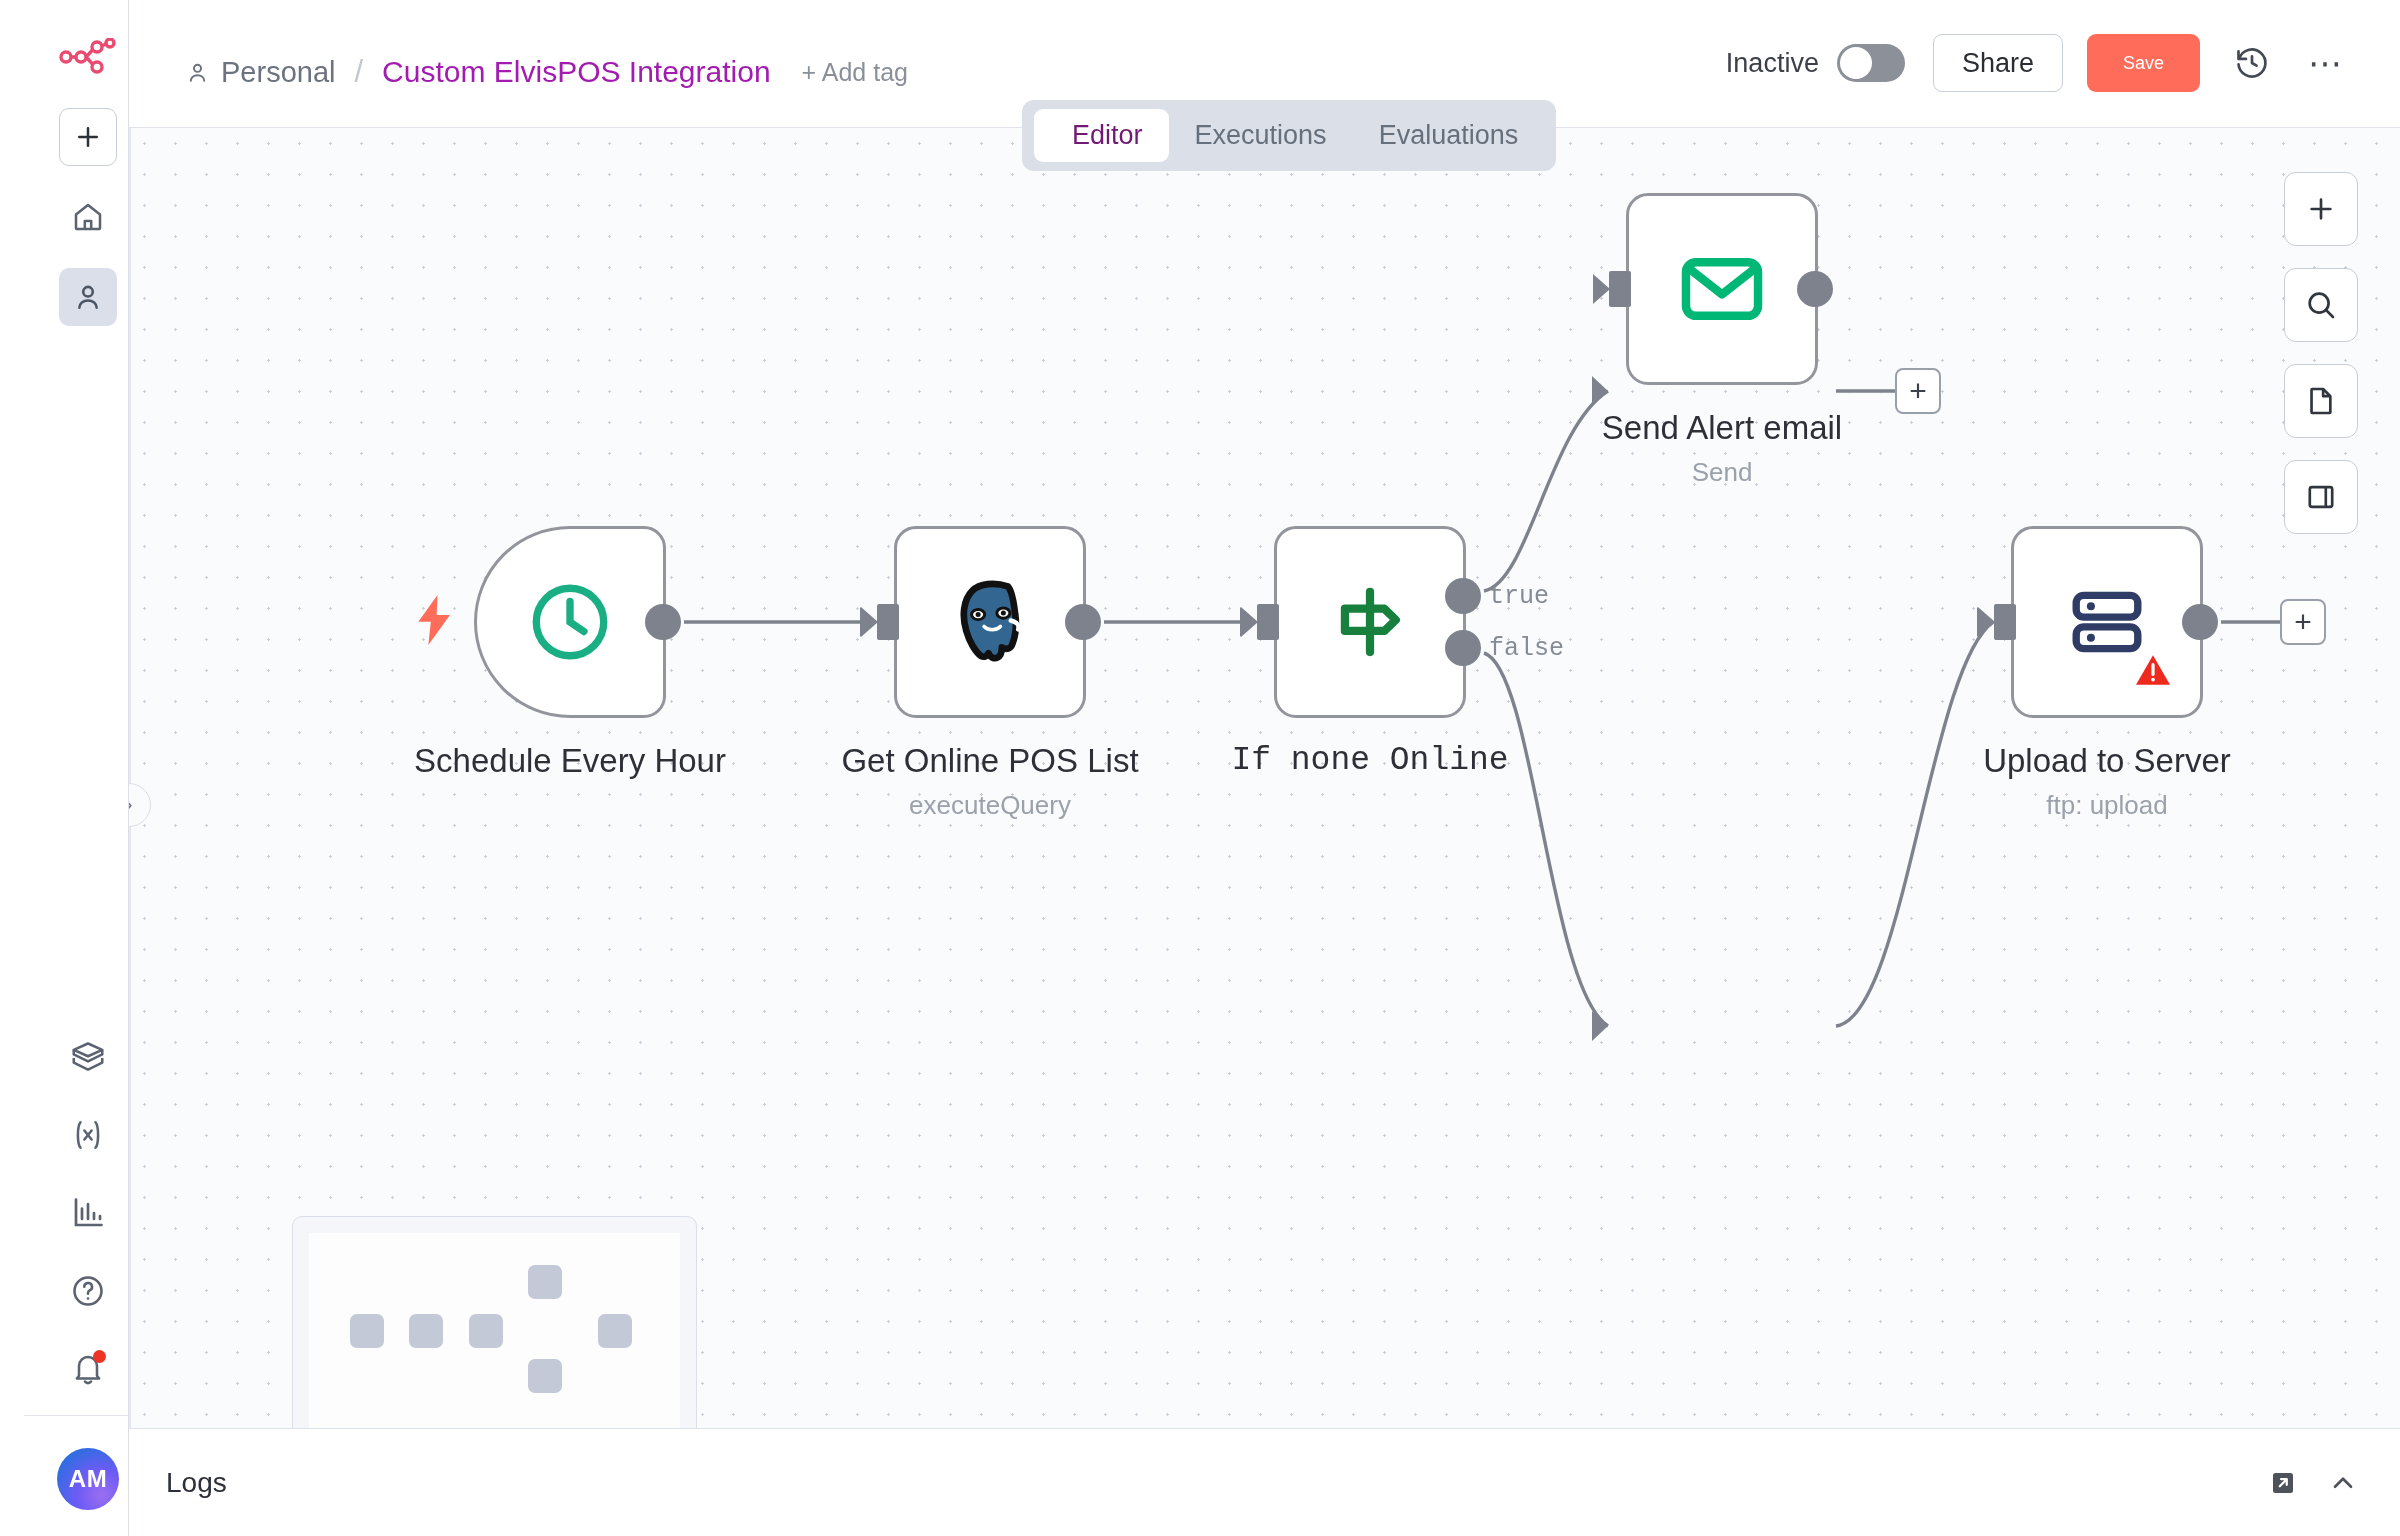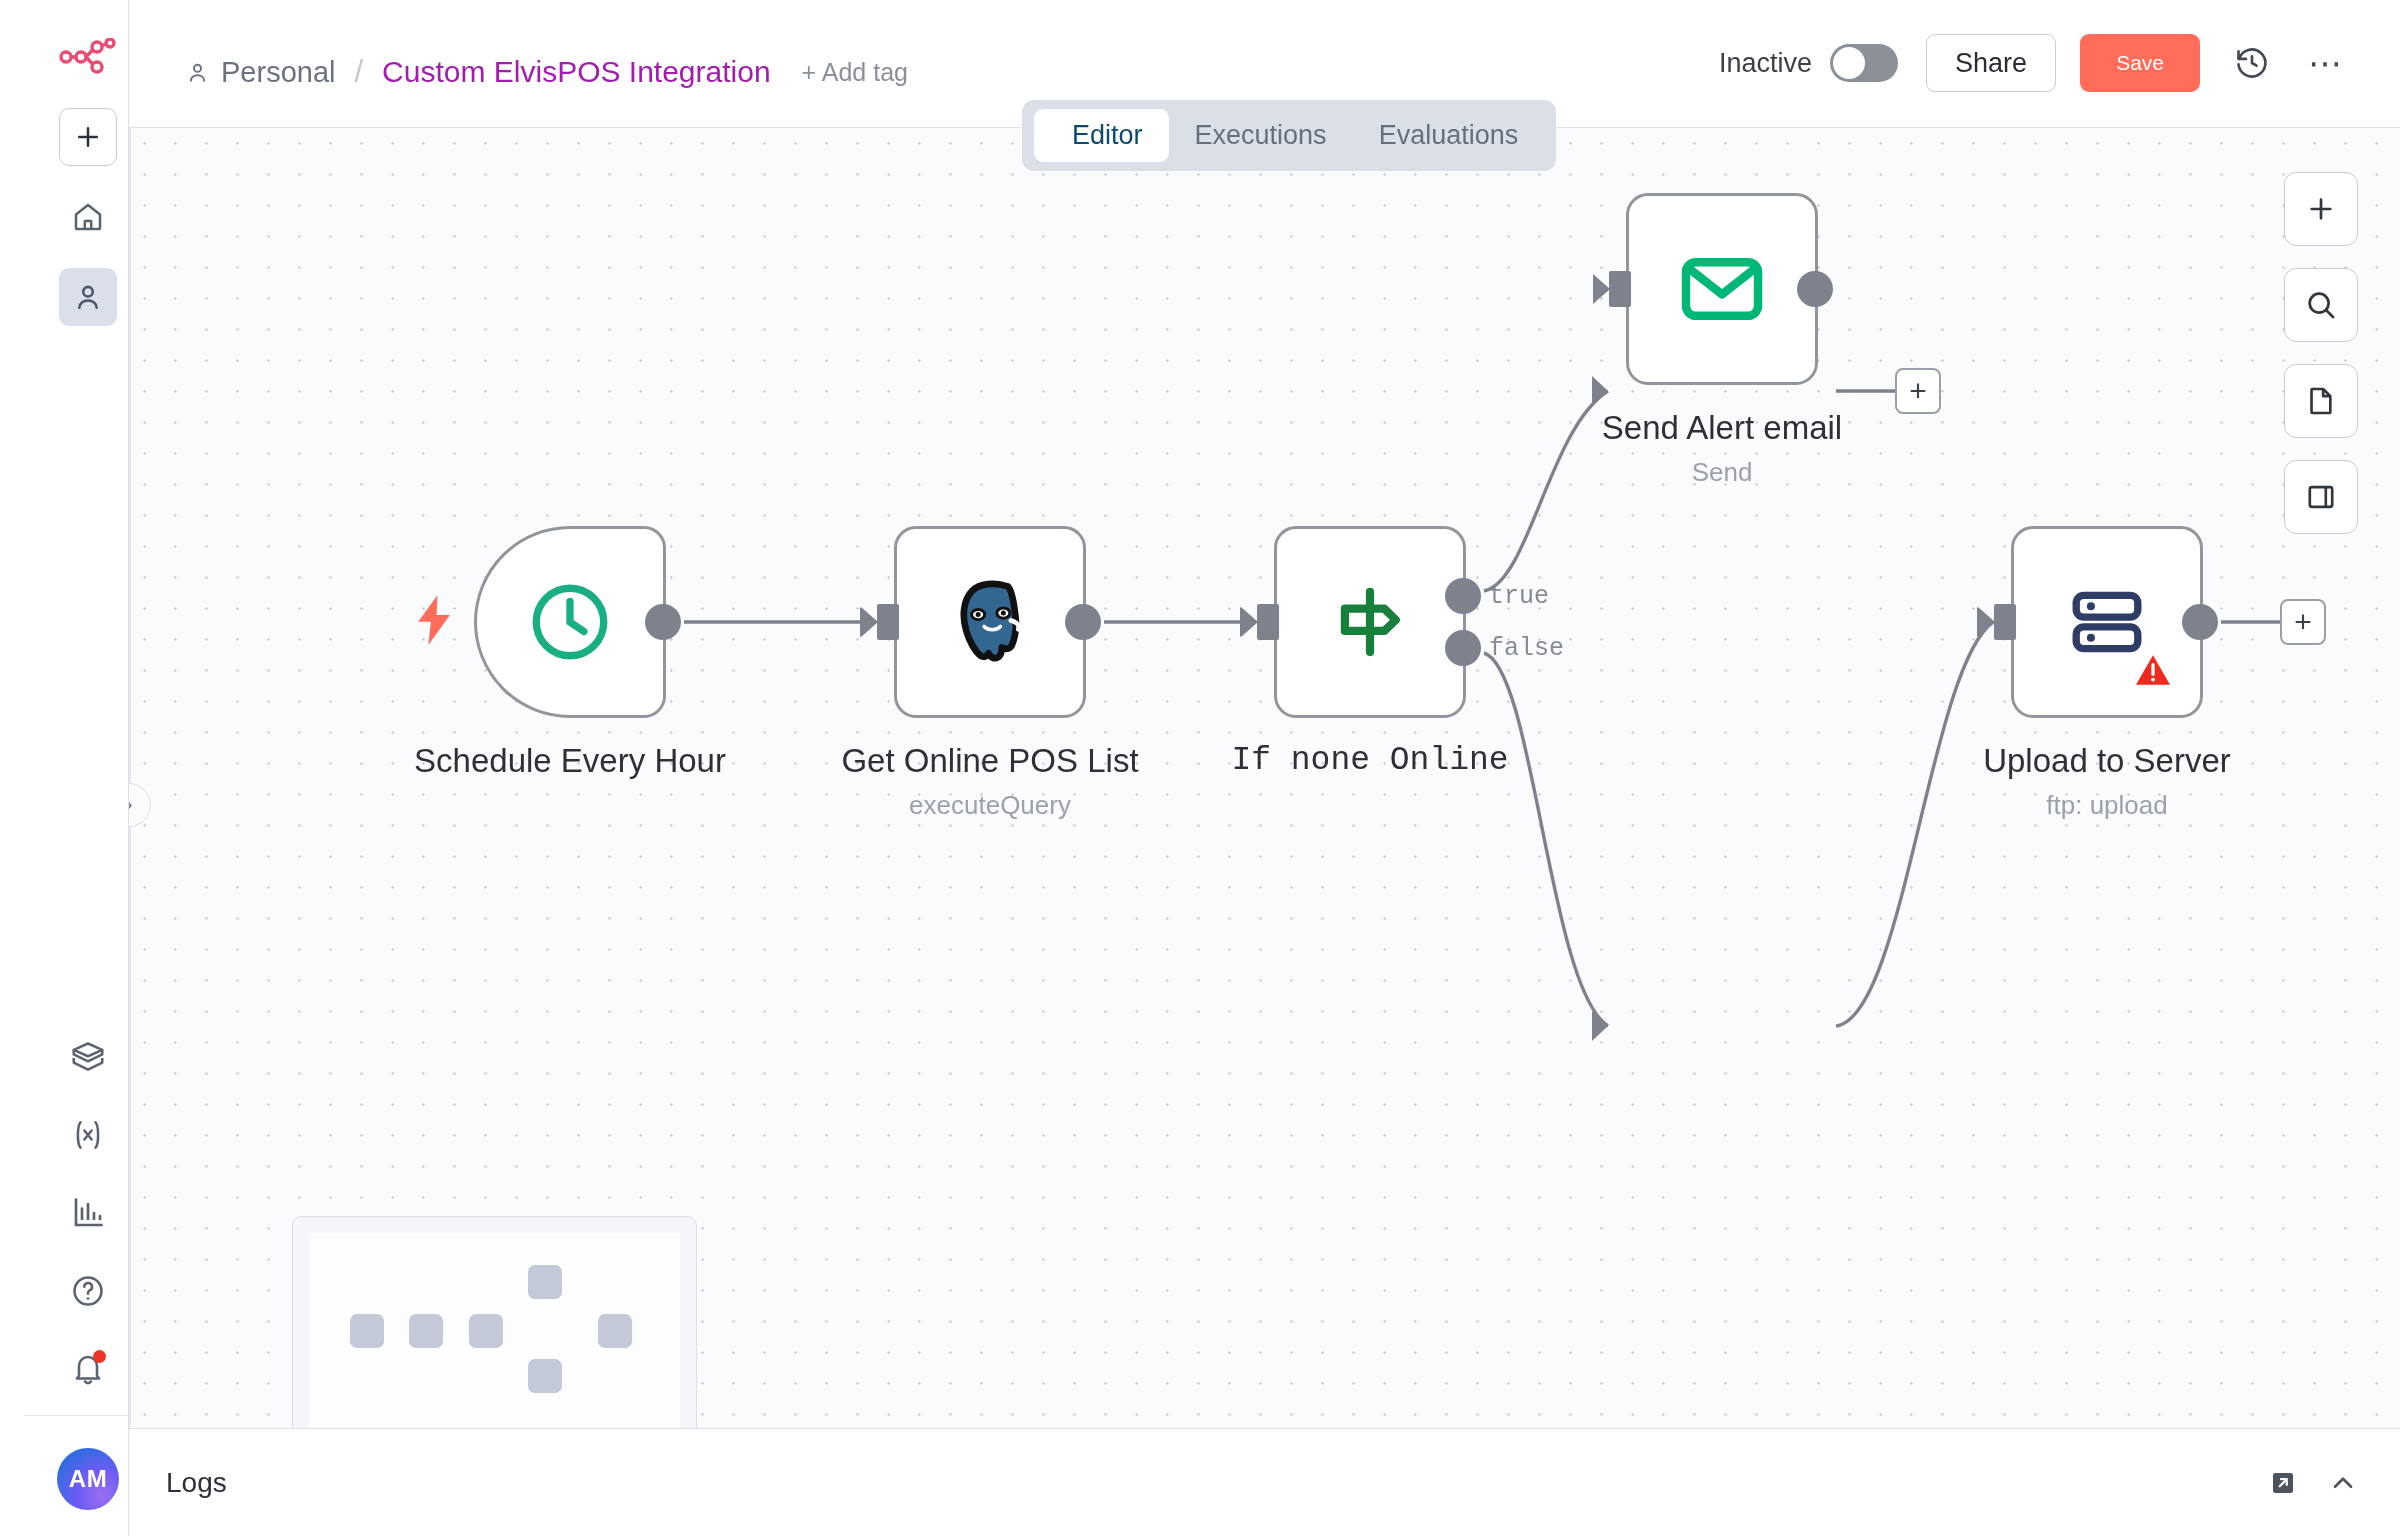--- a/index.html
+++ b/index.html
@@ -63,34 +63,34 @@
   .toggle { width: 68px; height: 38px; border-radius: 19px; background: #8b9099;
     position: relative; cursor: pointer; }
   .toggle::after { content: ""; position: absolute; left: 3px; top: 3px;
     width: 32px; height: 32px; border-radius: 50%; background: #fff; }
   .btn-share { margin-left: 28px; height: 58px; padding: 0 28px;
     border: 1px solid #c8cdd6; border-radius: 9px; background: #fff;
     font-size: 27px; color: #2a2d34; display: flex; align-items: center;
     cursor: pointer; }
   .btn-save { margin-left: 24px; height: 58px; padding: 0 36px;
     border: none; border-radius: 9px; background: #ff6d5a; color: #fff;
-    font-size: 21px; display: flex; align-items: center; cursor: pointer; }
+    font-size: 18px; display: flex; align-items: center; cursor: pointer; }
   .hdr-ic { margin-left: 30px; width: 44px; height: 44px; color: #444a55;
     display: flex; align-items: center; justify-content: center; cursor: pointer; }
   .dots { font-size: 34px; letter-spacing: 2px; color: #444a55; line-height: .6; }
 
   
   .tabs {
     position: absolute; left: 1022px; top: 100px; z-index: 40;
     display: flex; gap: 0; background: #dadfe8; border-radius: 12px;
     padding: 9px 12px;
   }
   .tab { font-size: 27px; color: #66707d; padding: 11px 26px;
     border-radius: 9px; cursor: pointer; }
-  .tab.active { background: #fff; color: #0c4a6e; padding-left: 38px; }
+  .tab.active { background: #fff; color: #701a75; padding-left: 38px; }
 
   
   .canvas {
     position: absolute; left: 129px; top: 128px; right: 0; bottom: 84px;
     background-color: #fafbfd;
     background-image: radial-gradient(#c9ced9 1.4px, transparent 1.4px);
     background-size: 31px 31px;
     overflow: hidden;
   }
   .collapse-handle {

